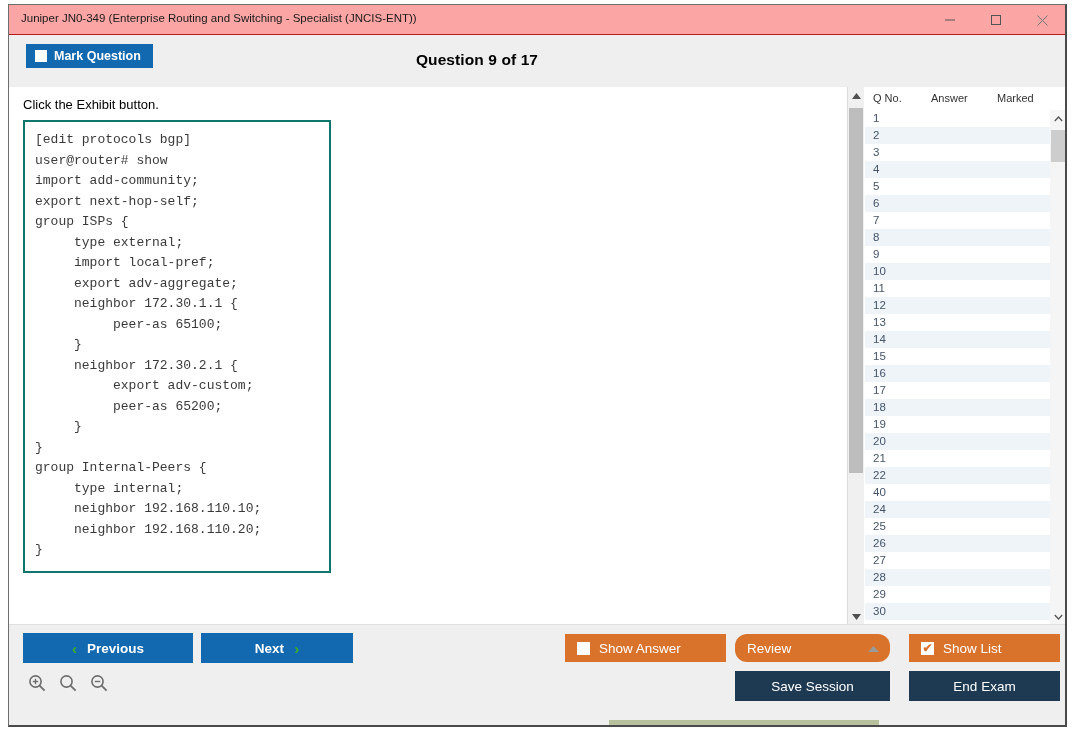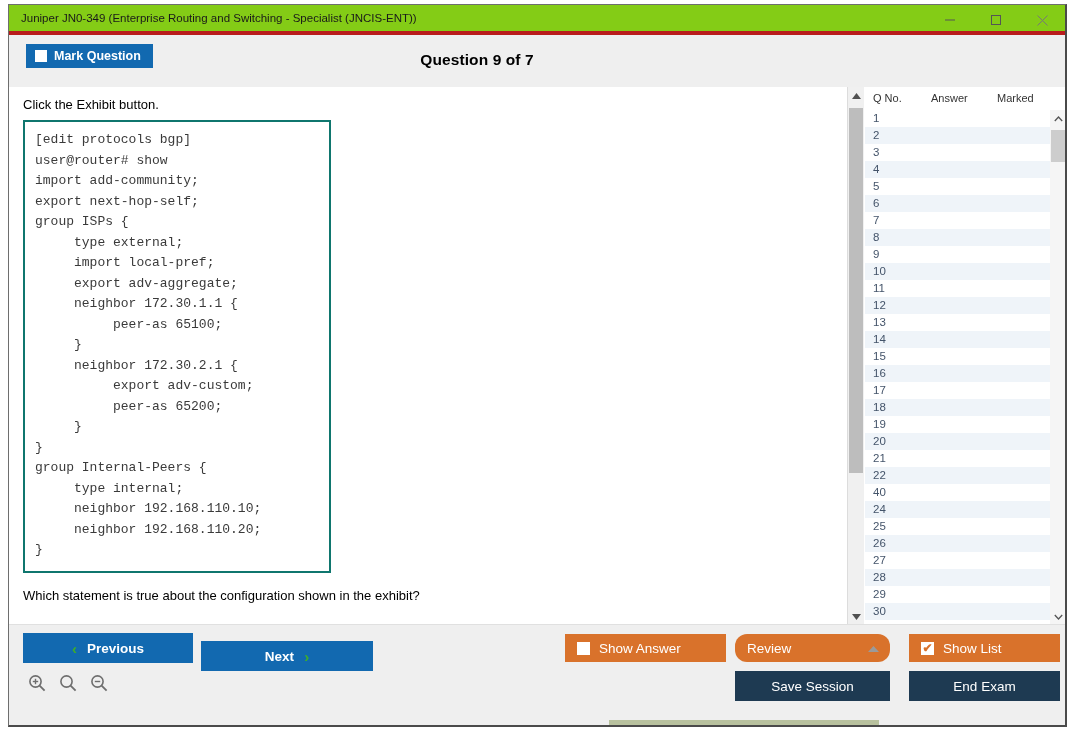--- a/index.html
+++ b/index.html
@@ -33,22 +33,22 @@
     box-sizing: border-box;
     overflow: hidden;
   }
 
   
   .titlebar {
     position: absolute;
     left: 0; top: 0;
     width: 100%;
     height: 30px;
-    background: #84cc16;
-    border-bottom: 4px solid #b91c1c;
+    background: #fca5a5;
+    border-bottom: 1px solid #b91c1c;
     box-sizing: border-box;
   }
   .titlebar-text {
     position: absolute;
     left: 12px;
     top: 7px;
     font-size: 11.5px;
     color: #1a1a1a;
     white-space: nowrap;
   }
@@ -285,21 +285,21 @@
     color: #ffffff;
     font-size: 13.5px;
     font-weight: bold;
     font-family: "Liberation Sans", sans-serif;
     display: flex;
     align-items: center;
     justify-content: center;
     gap: 10px;
   }
   #btn-previous { left: 14px; top: 8px; width: 170px; }
-  #btn-next     { left: 192px; top: 16px; width: 172px; }
+  #btn-next     { left: 192px; top: 8px; width: 152px; }
   .chev { color: #3fae29; font-size: 15px; font-weight: bold; line-height: 1; }
 
   .zoomicons {
     position: absolute;
     left: 18px;
     top: 48px;
     display: flex;
     gap: 11px;
     align-items: center;
   }
@@ -389,21 +389,21 @@
             </svg>
         </div>
       </div>
     </div>
 
     <div class="headerbar">
       <button class="mark-btn">
         <span class="cbox"></span>
         <span class="lbl">Mark Question</span>
       </button>
-      <div class="question-title">Question 9 of 7</div>
+      <div class="question-title">Question 9 of 17</div>
     </div>
 
     <div class="content">
       <div class="prompt-text">Click the Exhibit button.</div>
       <div class="exhibit-box">
         <pre class="exhibit-code">[edit protocols bgp]
 user@router# show
 import add-community;
 export next-hop-self;
 group ISPs {
@@ -417,21 +417,20 @@
           export adv-custom;
           peer-as 65200;
      }
 }
 group Internal-Peers {
      type internal;
      neighbor 192.168.110.10;
      neighbor 192.168.110.20;
 }</pre>
       </div>
-      <div class="question-text">Which statement is true about the configuration shown in the exhibit?</div>
     </div>
 
     <div class="content-scroll">
       <div class="sb-arrow top">
         <svg width="9" height="6" viewBox="0 0 9 6">
             <polygon points="4.5,0 9,6 0,6" fill="#505050"></polygon>
           </svg>
       </div>
       <div class="sb-thumb"></div>
       <div class="sb-arrow bot">

